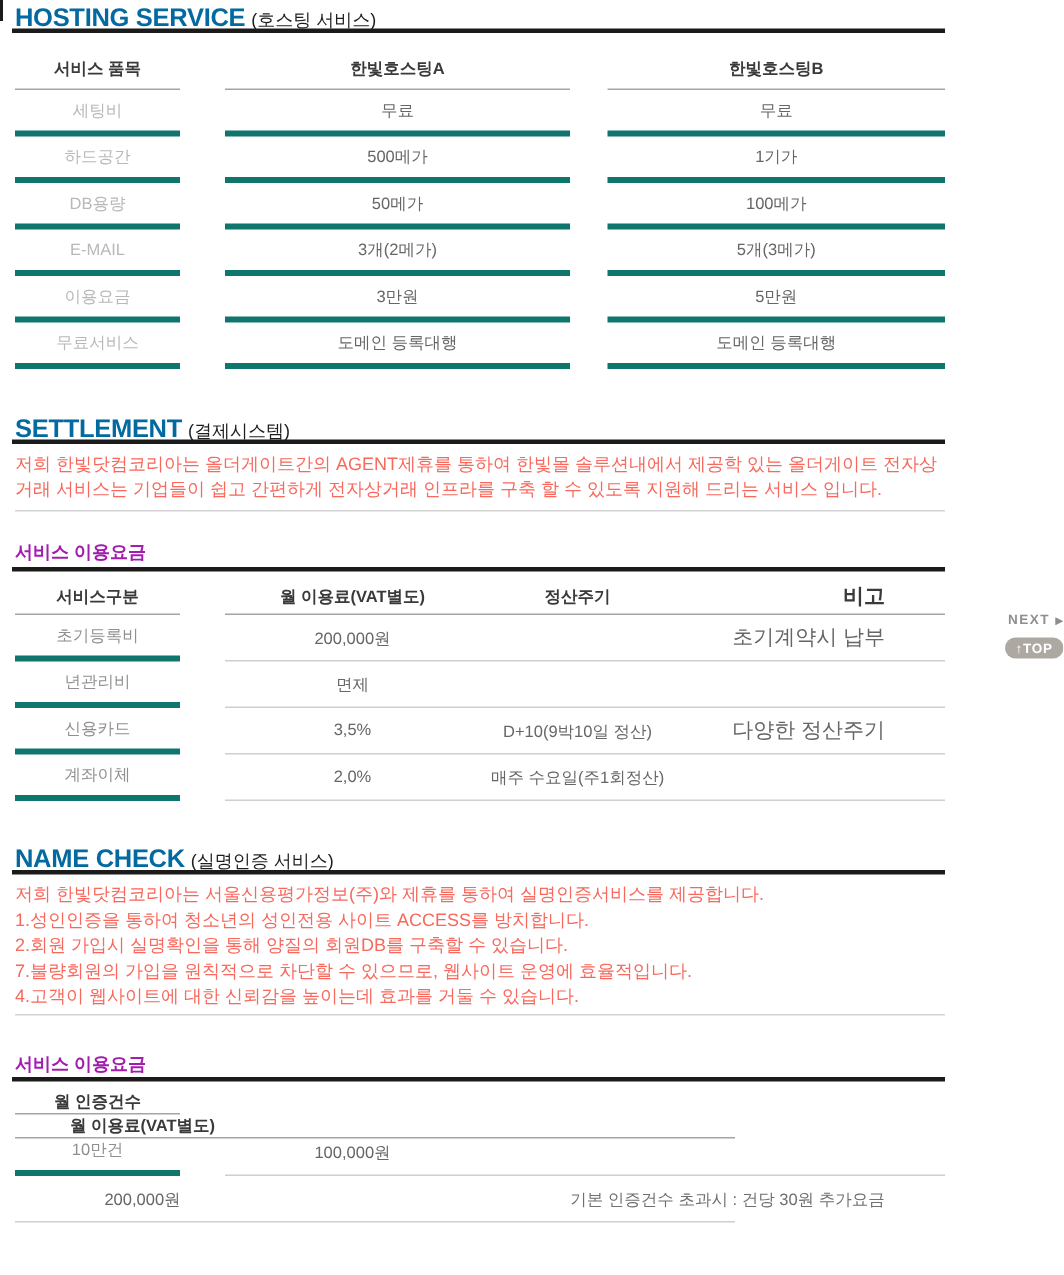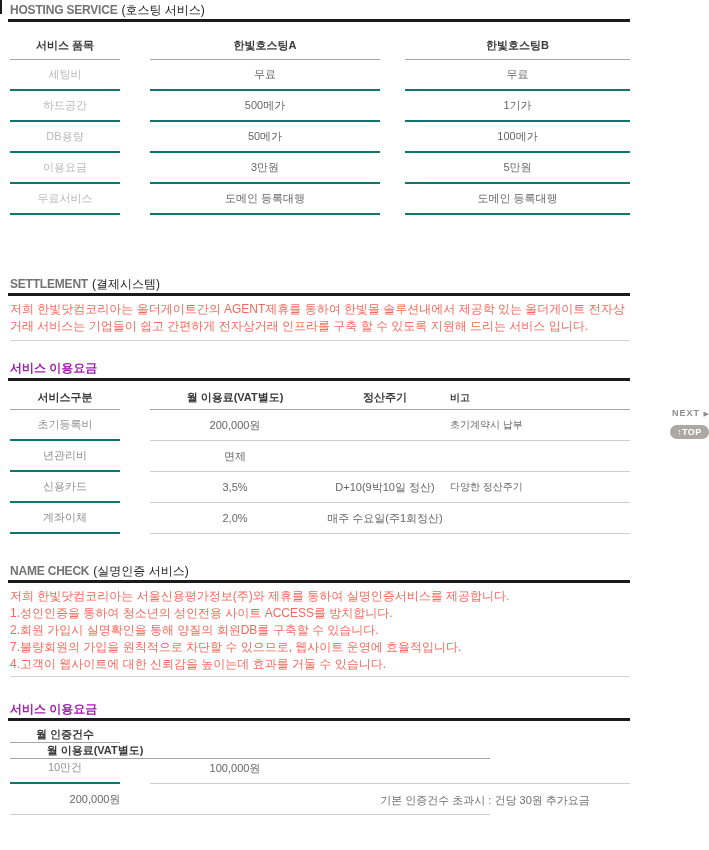--- a/index.html
+++ b/index.html
@@ -2,52 +2,52 @@
 <html><head>
 <meta charset="utf-8">
 <style>
   html,body{margin:0;padding:0;background:#ffffff;}
   .page{position:relative;width:709px;height:850px;overflow:hidden;
         font-family:"Liberation Sans","DejaVu Sans",sans-serif;background:#fff;}
 
   .corner-mark{position:absolute;left:0;top:0;width:2px;height:14px;background:#1b1b1b;}
 
   .sec-title{position:absolute;left:10px;display:flex;align-items:baseline;white-space:nowrap;}
-  .sec-title .en{font-size:12px;font-weight:bold;color:#737373;letter-spacing:-0.2px;}
+  .sec-title .en{font-size:17px;font-weight:bold;color:#0369a1;letter-spacing:-0.2px;}
   .sec-title .ko{font-size:12px;font-weight:normal;color:#1d1d1d;margin-left:4px;}
 
   .sub-title{position:absolute;left:10px;font-size:12px;font-weight:bold;color:#a21caf;white-space:nowrap;}
 
   .rule-thick{position:absolute;left:8px;width:622px;height:3px;background:#1b1b1b;}
   .rule-light{position:absolute;left:10px;width:620px;height:1px;background:#d4d4d4;}
 
   .red-text{position:absolute;left:10px;width:622px;color:#f8685c;font-size:12px;line-height:17px;}
   .red-text div{white-space:nowrap;}
 
   .tbl{position:absolute;left:10px;width:620px;}
   .trow{display:flex;}
   .cell{display:flex;align-items:center;justify-content:center;font-size:11px;
-        border-bottom:2px solid #0f766e;box-sizing:border-box;}
+        border-bottom:4px solid #0f766e;box-sizing:border-box;}
   .head .cell{font-weight:bold;color:#3a3a3a;border-bottom:1px solid #a5a5a5;}
 
   
   .h-c1{width:110px;margin-right:30px;color:#b8b8b8;}
   .h-c2{width:230px;margin-right:25px;color:#666;}
   .h-c3{width:225px;color:#666;}
   .host .trow{height:31px;text-align:center;}
   .host .head{height:28px;}
   .host .head .cell{height:28px;}
 
   
   .s-c1{width:110px;margin-right:30px;color:#909090;}
   .s-rest{width:480px;display:flex;align-items:center;border-bottom:1px solid #cfcfcf;box-sizing:border-box;}
   .head .s-rest{border-bottom:1px solid #a5a5a5;}
   .s-fee{width:170px;text-align:center;font-size:11px;color:#666;}
   .s-cycle{width:130px;text-align:center;font-size:11px;color:#666;}
-  .s-note{width:140px;text-align:left;font-size:10px;color:#666;}
+  .s-note{width:140px;text-align:right;font-size:14px;color:#666;}
   .head .s-fee,.head .s-cycle,.head .s-note{font-weight:bold;color:#3a3a3a;}
   .settle .trow{height:31px;}
   .settle .head{height:24px;}
 
   
   .n-c1{width:110px;margin-right:30px;color:#909090;}
   .n-rest{width:480px;display:flex;align-items:center;border-bottom:1px solid #cfcfcf;box-sizing:border-box;}
   .head .n-rest{border-bottom:1px solid #a5a5a5;}
   .n-fee{width:170px;text-align:center;font-size:11px;color:#666;}
   .head .n-fee{font-weight:bold;color:#3a3a3a;}
@@ -92,20 +92,25 @@
       <div class="cell h-c1">하드공간</div>
       <div class="cell h-c2">500메가</div>
       <div class="cell h-c3">1기가</div>
     </div>
     <div class="trow">
       <div class="cell h-c1">DB용량</div>
       <div class="cell h-c2">50메가</div>
       <div class="cell h-c3">100메가</div>
     </div>
     <div class="trow">
+      <div class="cell h-c1">E-MAIL</div>
+      <div class="cell h-c2">3개(2메가)</div>
+      <div class="cell h-c3">5개(3메가)</div>
+    </div>
+    <div class="trow">
       <div class="cell h-c1">이용요금</div>
       <div class="cell h-c2">3만원</div>
       <div class="cell h-c3">5만원</div>
     </div>
     <div class="trow">
       <div class="cell h-c1">무료서비스</div>
       <div class="cell h-c2">도메인 등록대행</div>
       <div class="cell h-c3">도메인 등록대행</div>
     </div>
   </div>

